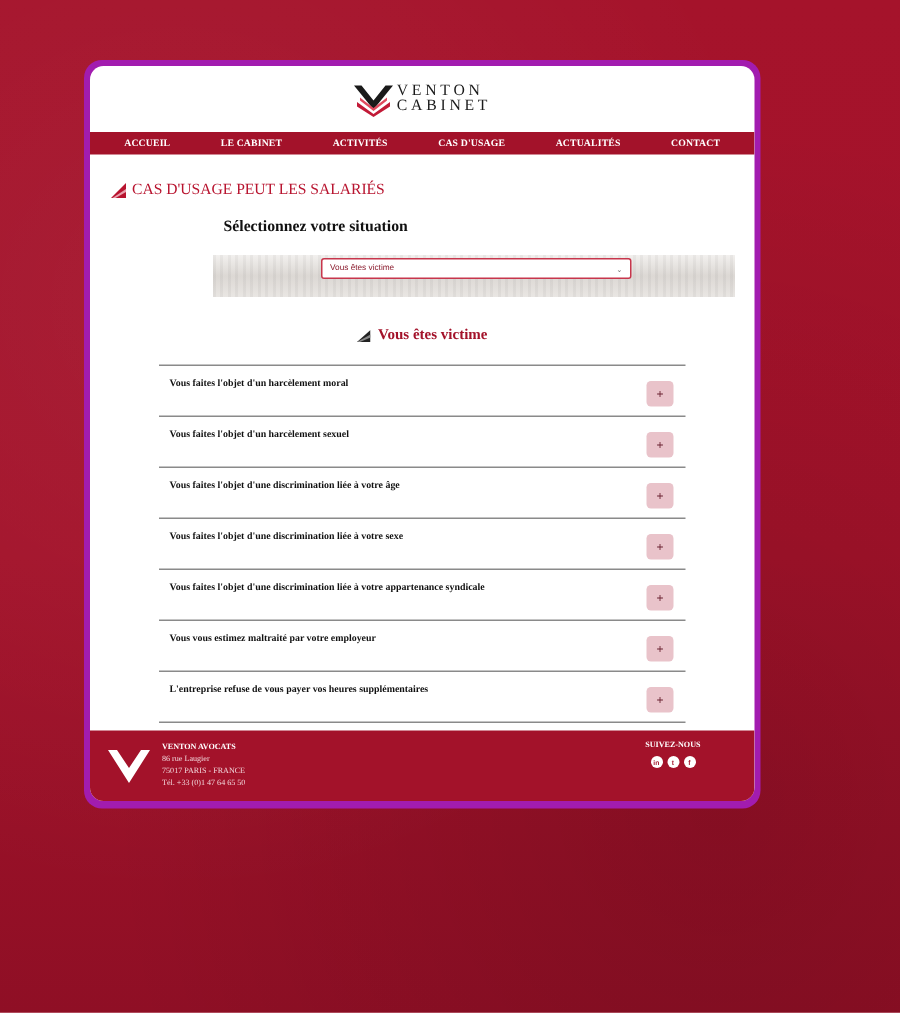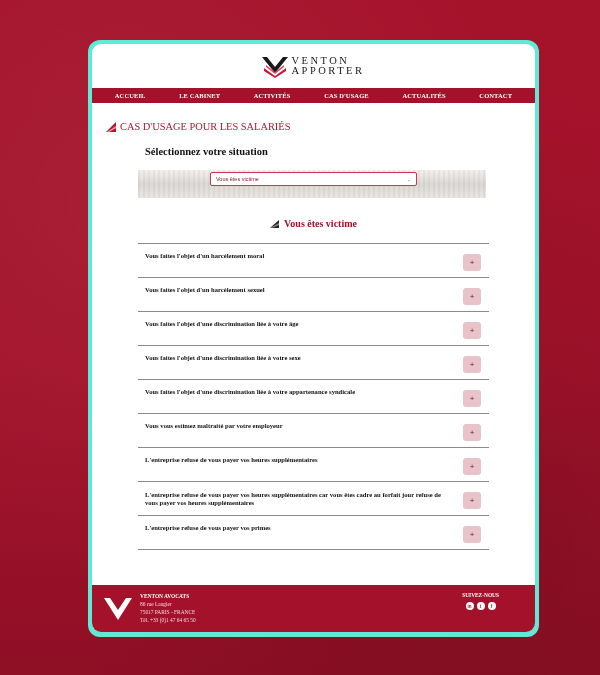--- a/index.html
+++ b/index.html
@@ -7,40 +7,40 @@
   body {
     background: #a3122a;
     background-image:
       radial-gradient(ellipse at 20% 30%, rgba(255,255,255,0.05), transparent 60%),
       radial-gradient(ellipse at 80% 80%, rgba(0,0,0,0.12), transparent 60%),
       linear-gradient(180deg, #a5132b 0%, #a3122a 55%, #8f0f25 100%);
     font-family: "Liberation Serif", serif;
     position: relative;
   }
   .device {
-    position: absolute; left: 88px; top: 40px; width: 451px; height: 597px;
-    background: #5eead4; border-radius: 12px; padding: 4px 4px 5px 4px;
+    position: absolute; left: 56px; top: 40px; width: 451px; height: 499px;
+    background: #a21caf; border-radius: 12px; padding: 4px 4px 5px 4px;
   }
   .screen {
     width: 100%; height: 100%; background: #fff; border-radius: 9px; overflow: hidden;
     position: relative;
   }
   .topbar { height: 44px; display: flex; justify-content: center; align-items: center; }
   .logo { display: flex; align-items: center; gap: 3px; }
   .logo-mark { width: 26px; height: 24px; }
   .logo-text { font-family: "Liberation Serif", serif; color: #1a1a1a; line-height: 10px; letter-spacing: 2.5px; font-size: 10.5px; }
   .nav {
     height: 15px; background: #a3122a; display: flex; justify-content: space-around; align-items: center;
     padding: 0 6px;
   }
   .nav-item { color: #fff; font-size: 6.5px; font-weight: bold; font-family: "Liberation Serif", serif; letter-spacing: 0.1px; cursor: pointer; }
   .intro { padding: 18px 0 0 14px; display: flex; align-items: flex-start; gap: 4px; }
   .intro-icon { width: 10px; height: 10px; margin-top: 1px; }
   .intro-text { color: #b8142f; font-size: 10.4px; line-height: 11px; font-family: "Liberation Serif", serif; }
-  .select-area { margin-top: 14px; }
+  .select-area { margin-top: 14px; padding-left: 36px; }
   .select-title { font-size: 10.5px; font-weight: bold; color: #111; padding-left: 53px; font-family: "Liberation Serif", serif; }
   .select-band {
     margin: 13px 0 0 46px; width: 348px; height: 28px; position: relative;
     background:
       repeating-linear-gradient(90deg, rgba(0,0,0,0.04) 0 2px, transparent 2px 5px),
       linear-gradient(180deg, #f2f0ee 0%, #dcd8d4 50%, #e9e6e3 100%);
   }
   .select-box {
     position: absolute; left: 72px; top: 2px; width: 207px; height: 14px;
     background: #fff; border: 1px solid #c7364c; border-radius: 2px;
@@ -91,41 +91,41 @@
 
     <div class="topbar">
       <div class="logo">
         <svg class="logo-mark" viewBox="0 0 26 24">
           <polygon points="0,3 5,3 13,13 21,3 26,3 13,19" fill="#1a1a1a"></polygon>
           <polygon points="2,14 13,22 24,14 24,17 13,24 2,17" fill="#c21a37"></polygon>
           <polygon points="4,11 13,18 22,11 22,13 13,20 4,13" fill="#e04a5e"></polygon>
         </svg>
         <div class="logo-text">
           <div>VENTON</div>
-          <div>APPORTER</div>
+          <div>CABINET</div>
         </div>
       </div>
     </div>
 
     <nav class="nav">
       <a class="nav-item">ACCUEIL</a>
       <a class="nav-item">LE CABINET</a>
       <a class="nav-item">ACTIVITÉS</a>
       <a class="nav-item">CAS D'USAGE</a>
       <a class="nav-item">ACTUALITÉS</a>
       <a class="nav-item">CONTACT</a>
     </nav>
 
     <div class="intro">
       <svg class="intro-icon" viewBox="0 0 10 10">
         <polygon points="10,0 10,10 0,10" fill="#b8142f"></polygon>
         <polygon points="10,4 10,6 3,10 1,10" fill="#e9a0ad"></polygon>
       </svg>
       <div class="intro-text">
-        <div>CAS D'USAGE POUR LES SALARIÉS</div>
+        <div>CAS D'USAGE PEUT LES SALARIÉS</div>
       </div>
     </div>
 
     <div class="select-area">
       <div class="select-title">Sélectionnez votre situation</div>
       <div class="select-band">
         <div class="select-box">
           <span>Vous êtes victime</span>
           <span class="select-chev">⌄</span>
         </div>

